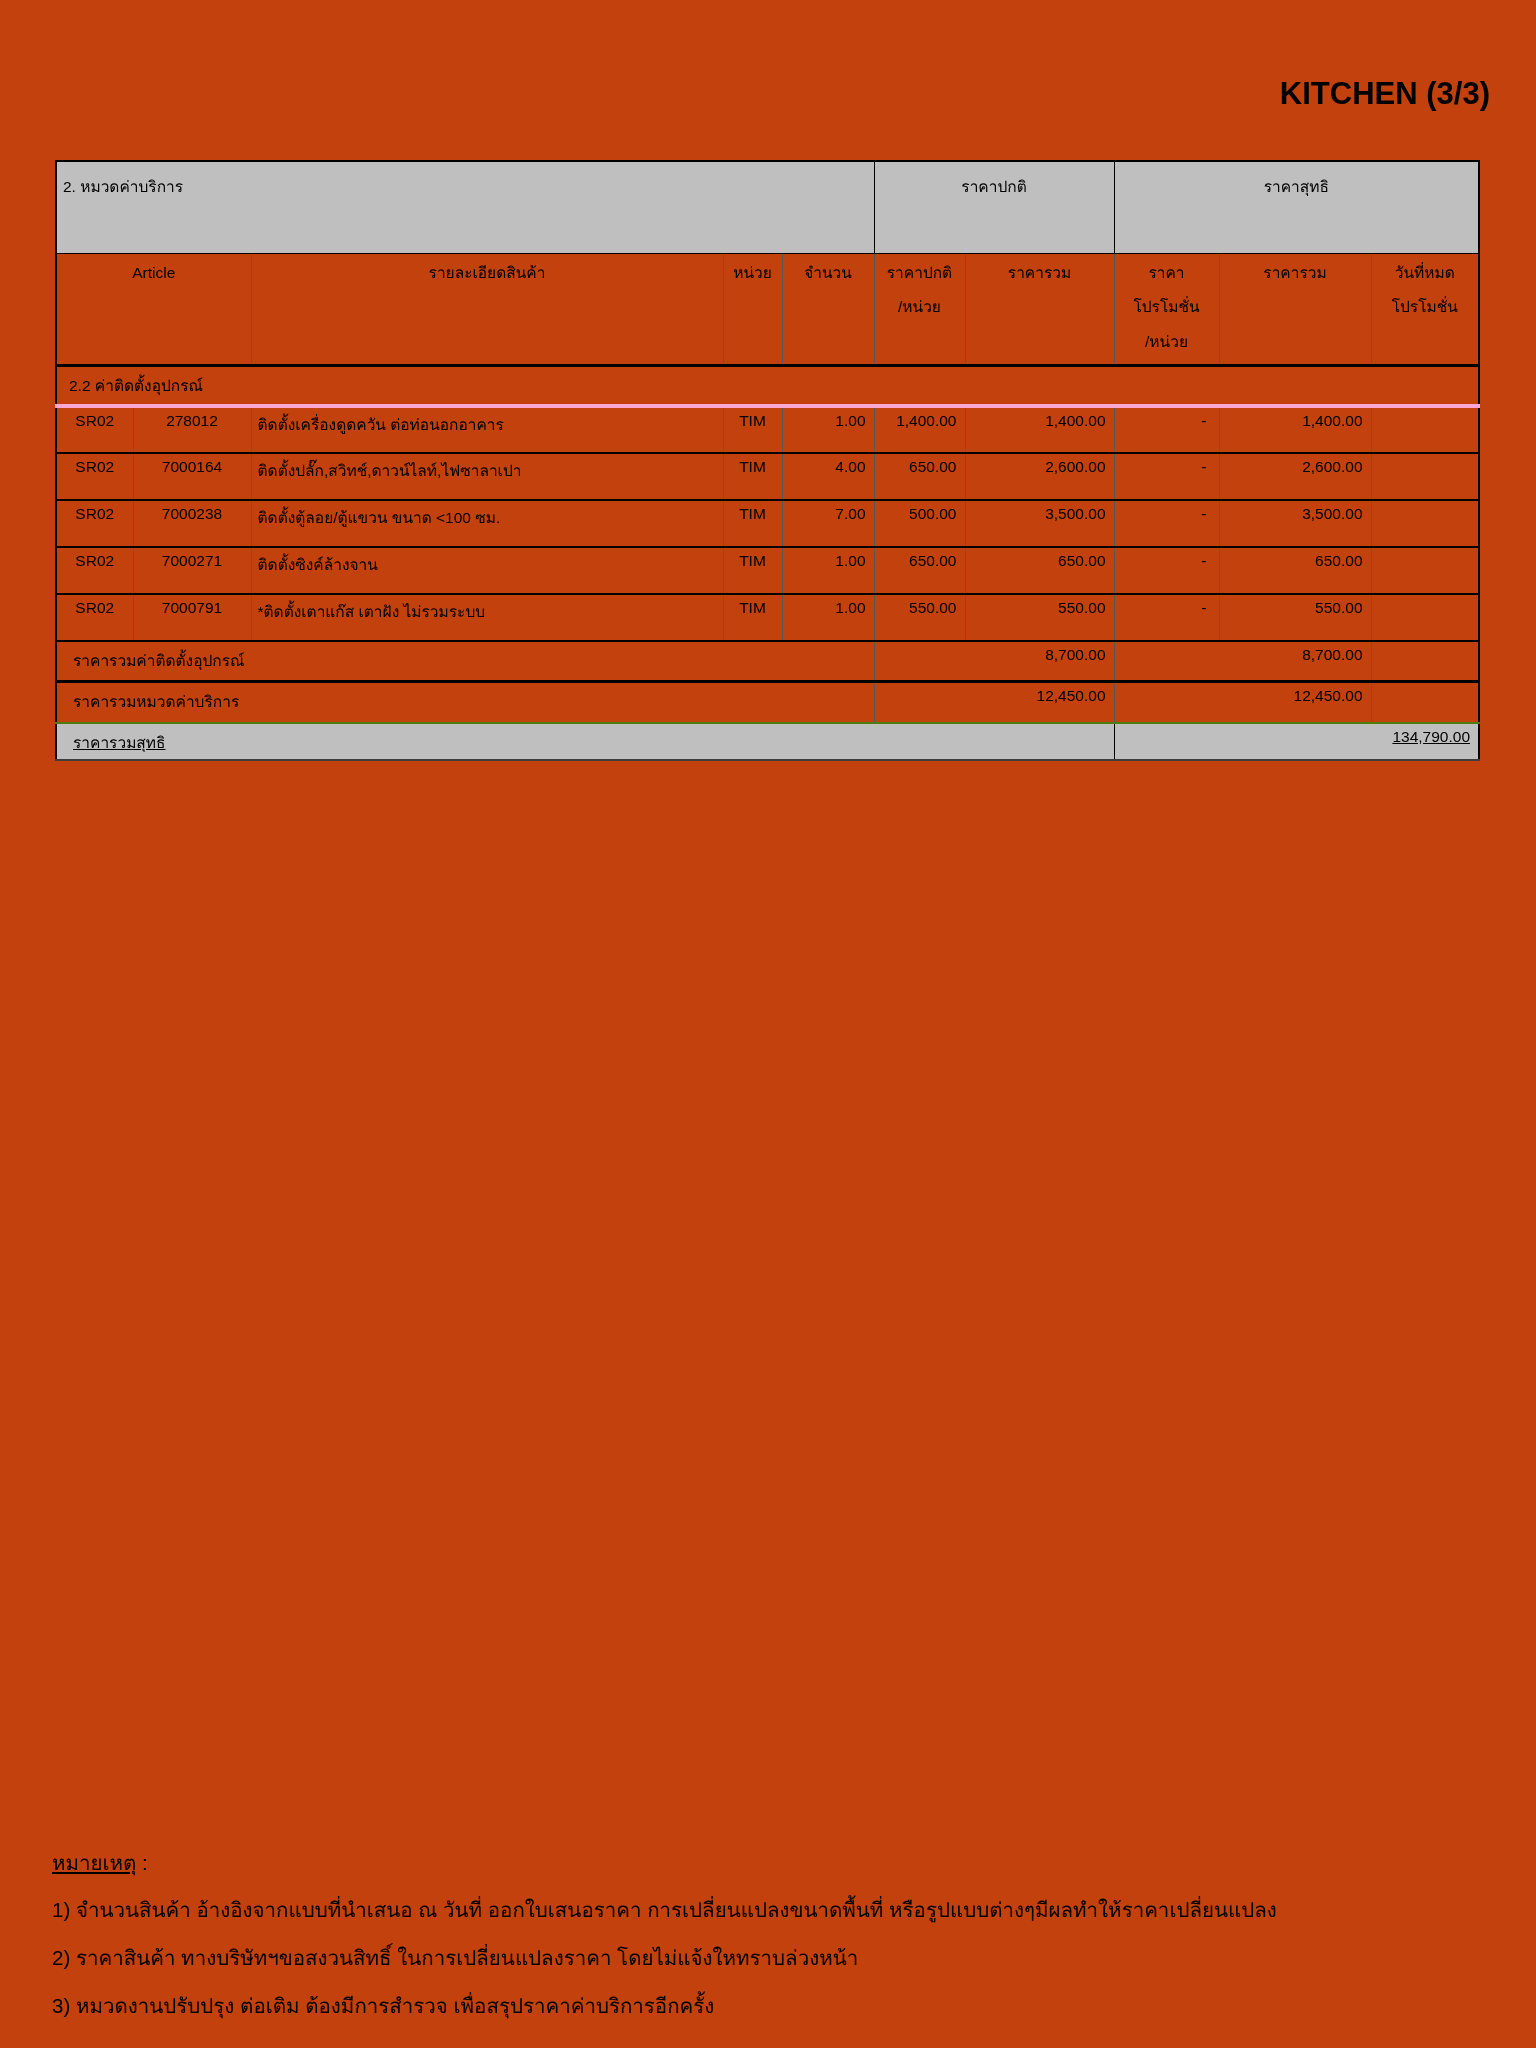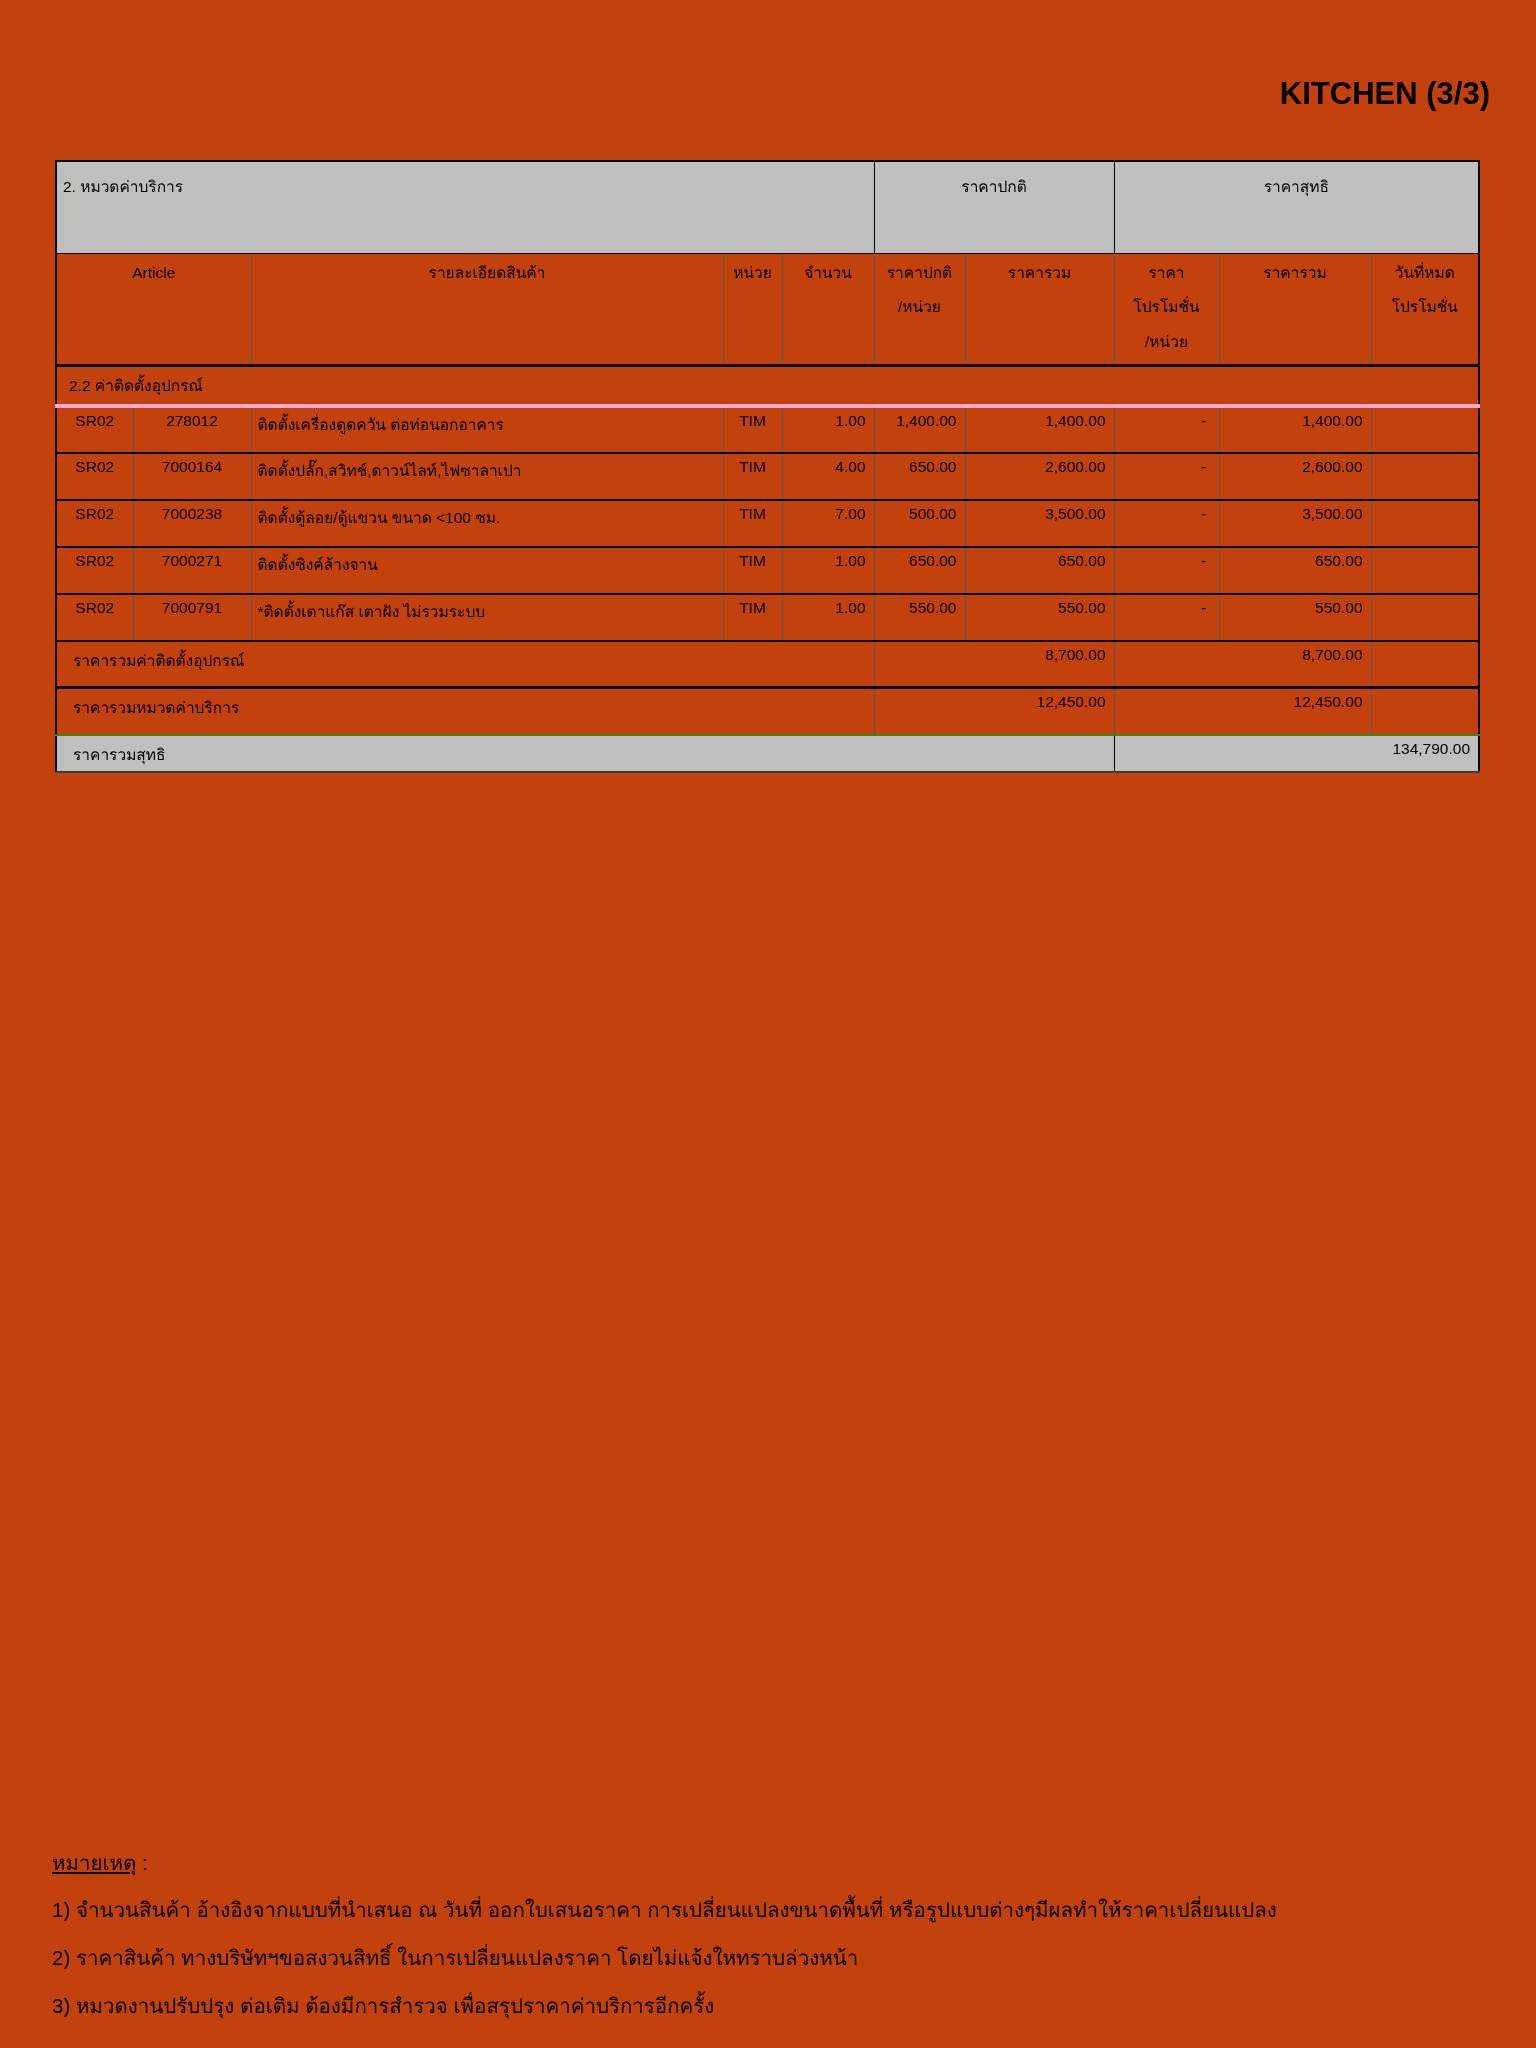--- a/index.html
+++ b/index.html
@@ -57,24 +57,24 @@
     padding-top: 2px;
   }
   tr.section-row { height: 40px; }
   tr.section-row td {
     border-bottom: 4px solid #f9a8d4;
     padding-left: 12px;
     padding-top: 6px;
   }
   tr.data-row { height: 47px; }
   tr.data-row td { border-bottom: 2px solid #000; }
-  tr.sum-row { height: 47px; }
+  tr.sum-row { height: 41px; }
   tr.sum-row td { border-bottom: 2px solid #4d7c0f; }
   tr.sum-row.thick td { border-bottom: 3px solid #000; }
-  tr.grand-row { height: 36px; }
+  tr.grand-row { height: 36px; text-decoration: underline; }
   tr.grand-row td {
     background: #bfbfbf;
     border-left: 1px solid #000;
     border-bottom: 2px solid #3d3d3d;
   }
   .ctr { text-align: center; }
   .num { text-align: right; padding-right: 8px !important; }
   .dash { text-align: right; padding-right: 12px !important; }
   .lbl { padding-left: 16px !important; padding-top: 6px !important; }
   .notes {

